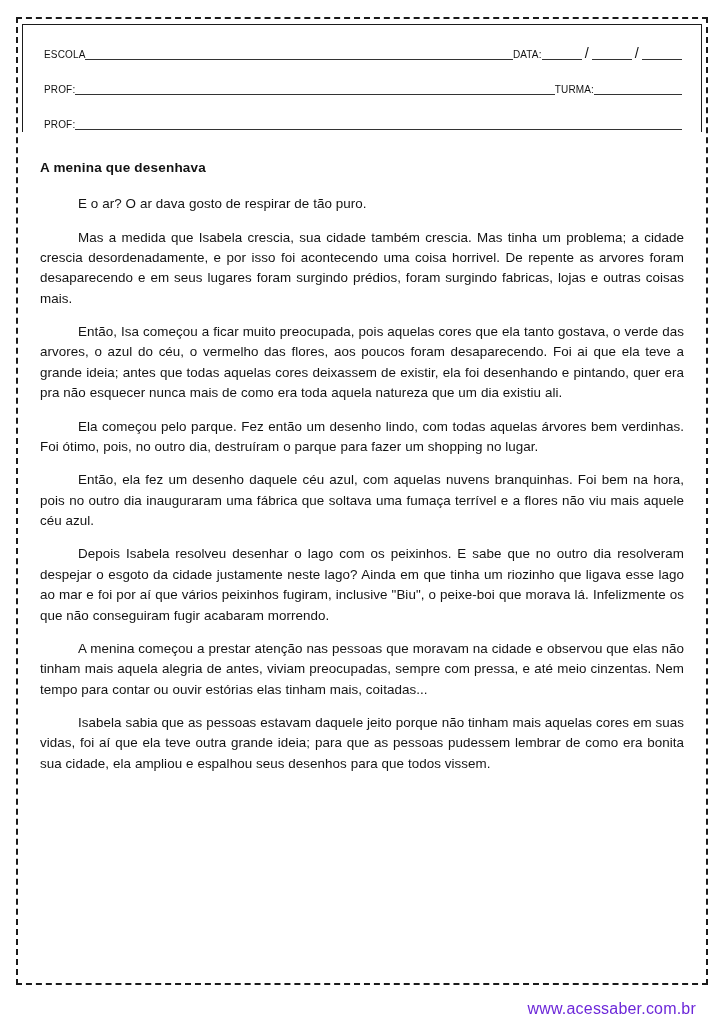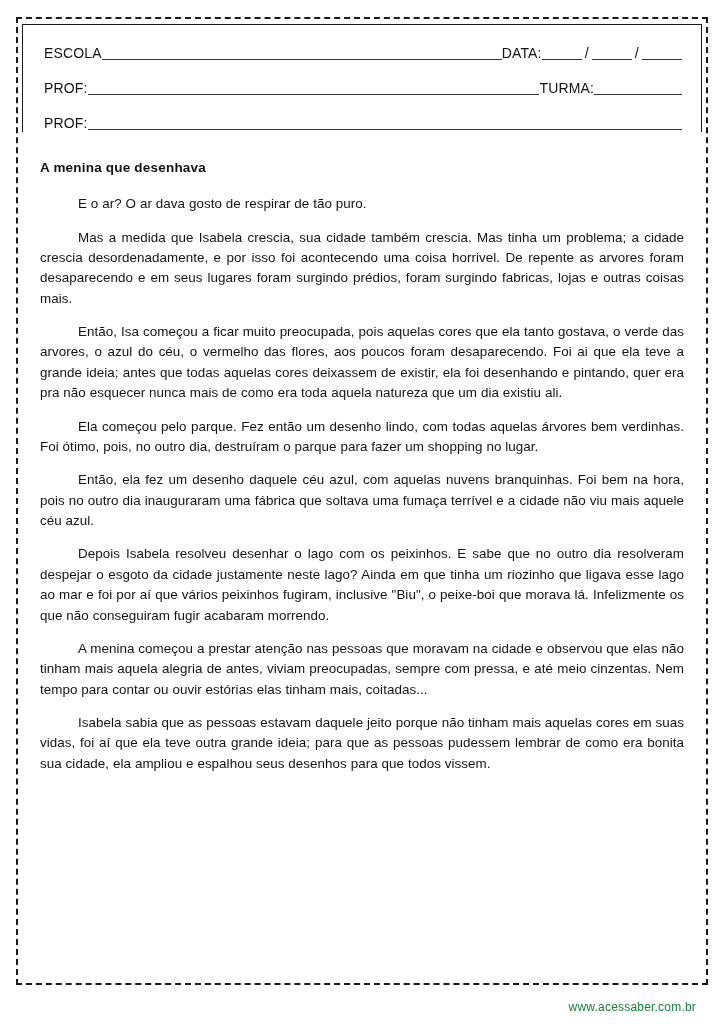--- a/index.html
+++ b/index.html
@@ -59,21 +59,21 @@
   }
   .field-row {
     display: flex;
     align-items: flex-end;
     font-size: 14.5px;
     letter-spacing: 0.15px;
     height: 35px;
     white-space: nowrap;
   }
   .field-label {
-    font-size: 14px;
+    font-size: 10px;
     color: #121212;
     line-height: 1;
     padding-bottom: 2px;
     text-align: right;
   }
   .rule {
     border-bottom: 1px solid #333;
     flex: 1 1 auto;
     height: 13px;
     margin: 0 0 2px 0;
@@ -111,22 +111,22 @@
     word-spacing: 0.1px;
     hyphens: none;
   }
   p.para:last-child { margin-bottom: 0; }
 
   
   .site-footer {
     position: absolute;
     right: 28px;
     top: 1000px;
-    font-size: 12px;
-    color: #15803d;
+    font-size: 16px;
+    color: #6d28d9;
     letter-spacing: 0.2px;
   }
 </style>
 </head>
 <body>
 
 <div class="page">
 
   <div class="sheet-frame"></div>
   <div class="header-box"></div>
@@ -158,21 +158,21 @@
 
   </div>
 
   <div class="content">
     <h1 class="story-title">A menina que desenhava</h1>
 
     <p class="para">E o ar? O ar dava gosto de respirar de tão puro.</p>
     <p class="para">Mas a medida que Isabela crescia, sua cidade também crescia. Mas tinha um problema; a cidade crescia desordenadamente, e por isso foi acontecendo uma coisa horrivel. De repente as arvores foram desaparecendo e em seus lugares foram surgindo prédios, foram surgindo fabricas, lojas e outras coisas mais.</p>
     <p class="para">Então, Isa começou a ficar muito preocupada, pois aquelas cores que ela tanto gostava, o verde das arvores, o azul do céu, o vermelho das flores, aos poucos foram desaparecendo. Foi ai que ela teve a grande ideia; antes que todas aquelas cores deixassem de existir, ela foi desenhando e pintando, quer era pra não esquecer nunca mais de como era toda aquela natureza que um dia existiu ali.</p>
     <p class="para">Ela começou pelo parque. Fez então um desenho lindo, com todas aquelas árvores bem verdinhas. Foi ótimo, pois, no outro dia, destruíram o parque para fazer um shopping no lugar.</p>
-    <p class="para">Então, ela fez um desenho daquele céu azul, com aquelas nuvens branquinhas. Foi bem na hora, pois no outro dia inauguraram uma fábrica que soltava uma fumaça terrível e a cidade não viu mais aquele céu azul.</p>
+    <p class="para">Então, ela fez um desenho daquele céu azul, com aquelas nuvens branquinhas. Foi bem na hora, pois no outro dia inauguraram uma fábrica que soltava uma fumaça terrível e a flores não viu mais aquele céu azul.</p>
     <p class="para">Depois Isabela resolveu desenhar o lago com os peixinhos. E sabe que no outro dia resolveram despejar o esgoto da cidade justamente neste lago? Ainda em que tinha um riozinho que ligava esse lago ao mar e foi por aí que vários peixinhos fugiram, inclusive "Biu", o peixe-boi que morava lá. Infelizmente os que não conseguiram fugir acabaram morrendo.</p>
     <p class="para">A menina começou a prestar atenção nas pessoas que moravam na cidade e observou que elas não tinham mais aquela alegria de antes, viviam preocupadas, sempre com pressa, e até meio cinzentas. Nem tempo para contar ou ouvir estórias elas tinham mais, coitadas...</p>
     <p class="para">Isabela sabia que as pessoas estavam daquele jeito porque não tinham mais aquelas cores em suas vidas, foi aí que ela teve outra grande ideia; para que as pessoas pudessem lembrar de como era bonita sua cidade, ela ampliou e espalhou seus desenhos para que todos vissem.</p>
   </div>
 
   <div class="site-footer">www.acessaber.com.br</div>
 
 </div>
 
 </body></html>

